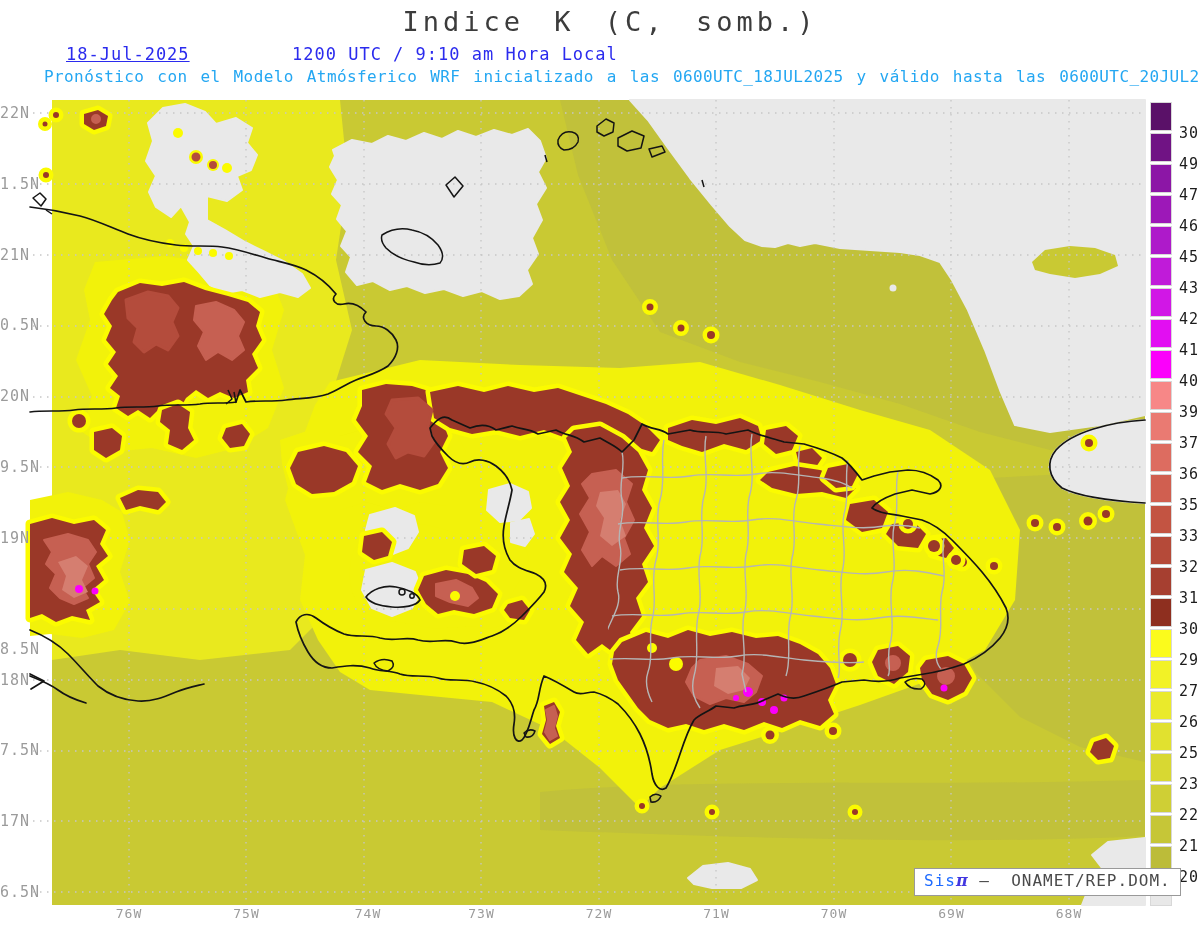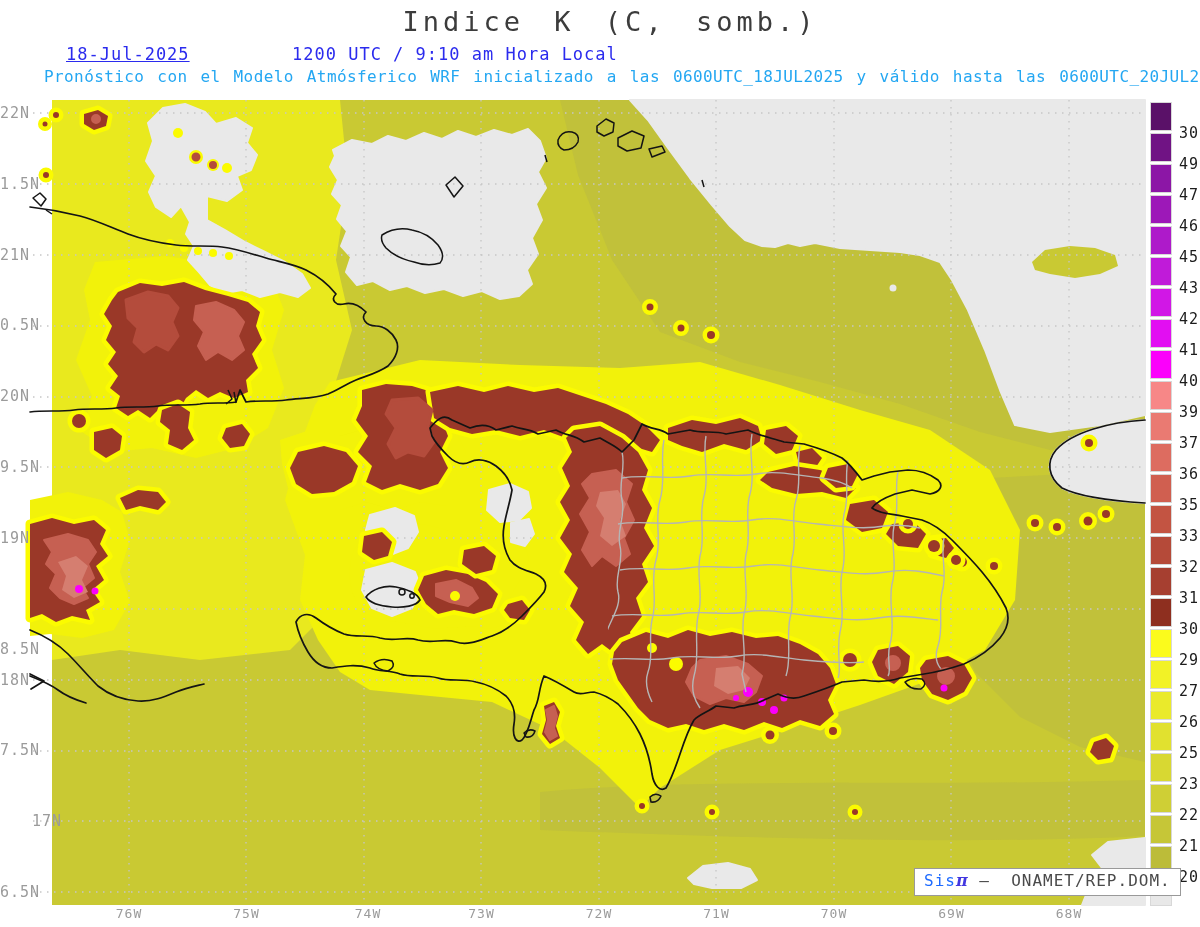--- a/index.html
+++ b/index.html
@@ -246,21 +246,21 @@
         <div class="ylab" style="left: 0px; top: 104px;">22N</div>
         <div class="ylab" style="left: 0px; top: 174.82px;">1.5N</div>
         <div class="ylab" style="left: 0px; top: 245.64px;">21N</div>
         <div class="ylab" style="left: 0px; top: 316.46px;">0.5N</div>
         <div class="ylab" style="left: 0px; top: 387.28px;">20N</div>
         <div class="ylab" style="left: 0px; top: 458.1px;">9.5N</div>
         <div class="ylab" style="left: 0px; top: 528.92px;">19N</div>
         <div class="ylab" style="left: 0px; top: 599.74px; margin-top: 40px;">8.5N</div>
         <div class="ylab" style="left: 0px; top: 670.56px;">18N</div>
         <div class="ylab" style="left: 0px; top: 741.38px;">7.5N</div>
-        <div class="ylab" style="left: 0px; top: 812.2px; padding-left: 32px;">17N</div>
+        <div class="ylab" style="left: 0px; top: 812.2px;">17N</div>
         <div class="ylab" style="left: 0px; top: 883.02px; text-align: right;">6.5N</div>
       </div>
   <div id="xlabels">
         <div class="xlab" style="left: 129px; top: 906px;">76W</div>
         <div class="xlab" style="left: 246.5px; top: 906px;">75W</div>
         <div class="xlab" style="left: 368px; top: 906px;">74W</div>
         <div class="xlab" style="left: 481.5px; top: 906px;">73W</div>
         <div class="xlab" style="left: 599px; top: 906px;">72W</div>
         <div class="xlab" style="left: 716.5px; top: 906px;">71W</div>
         <div class="xlab" style="left: 834px; top: 906px;">70W</div>

